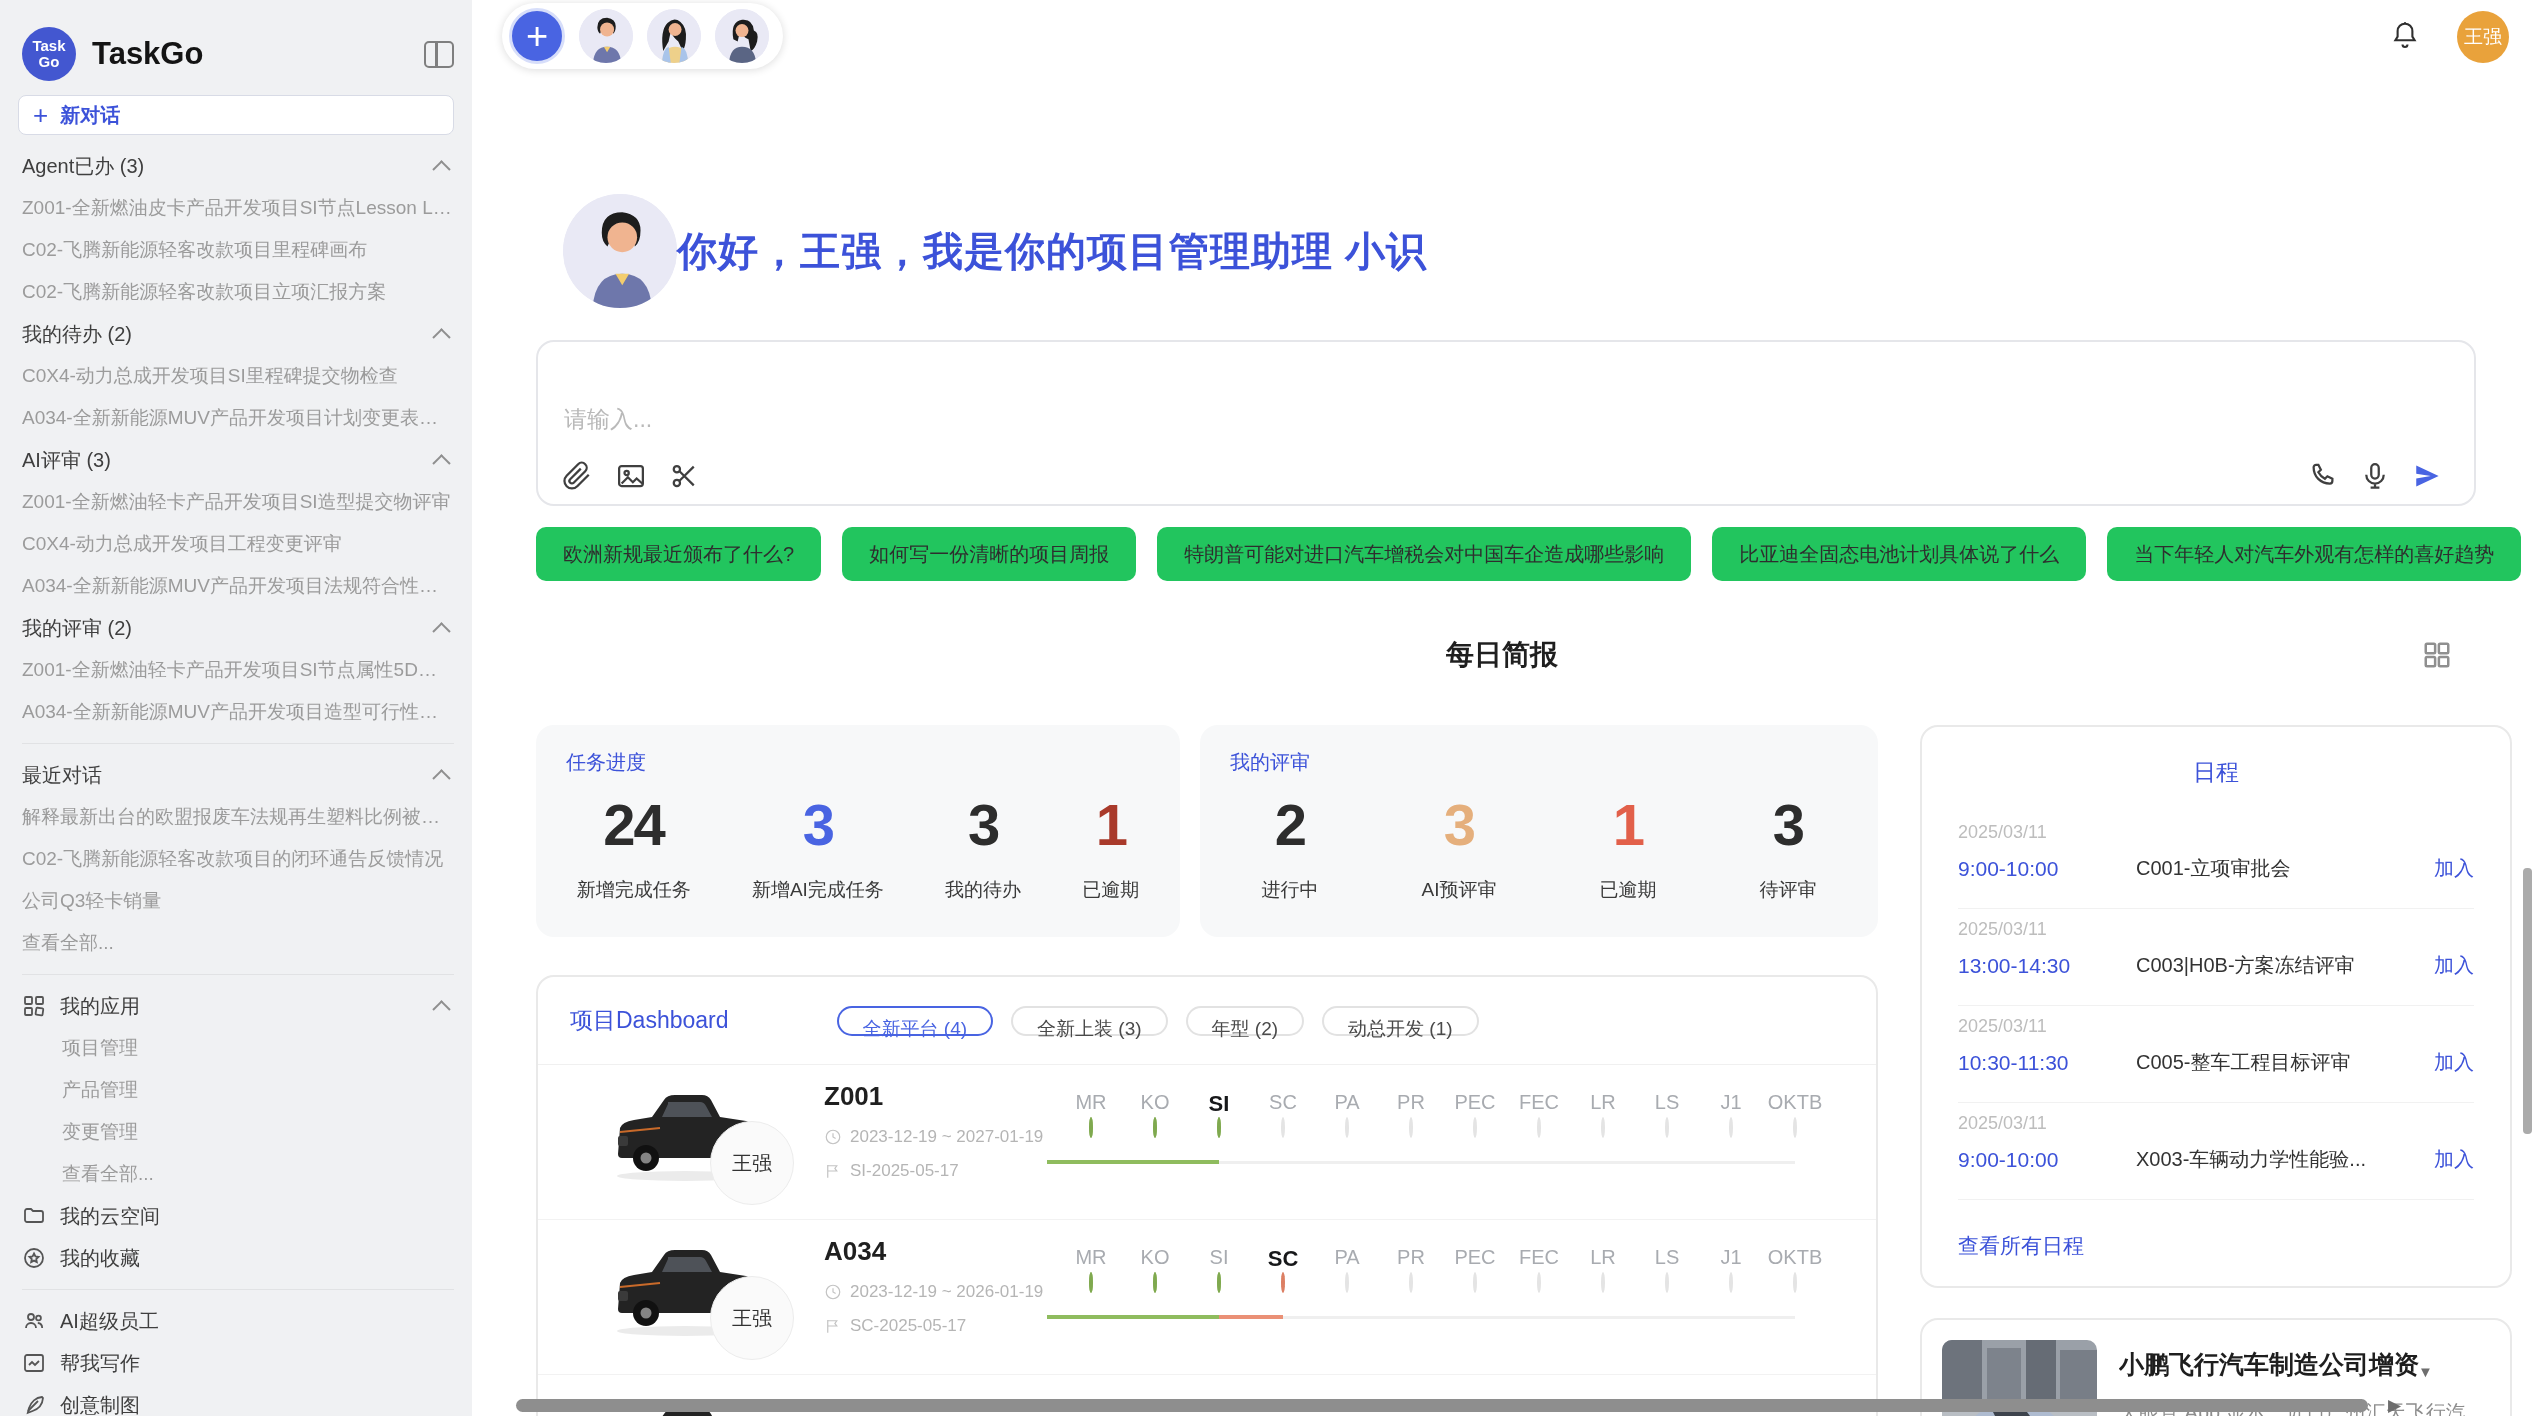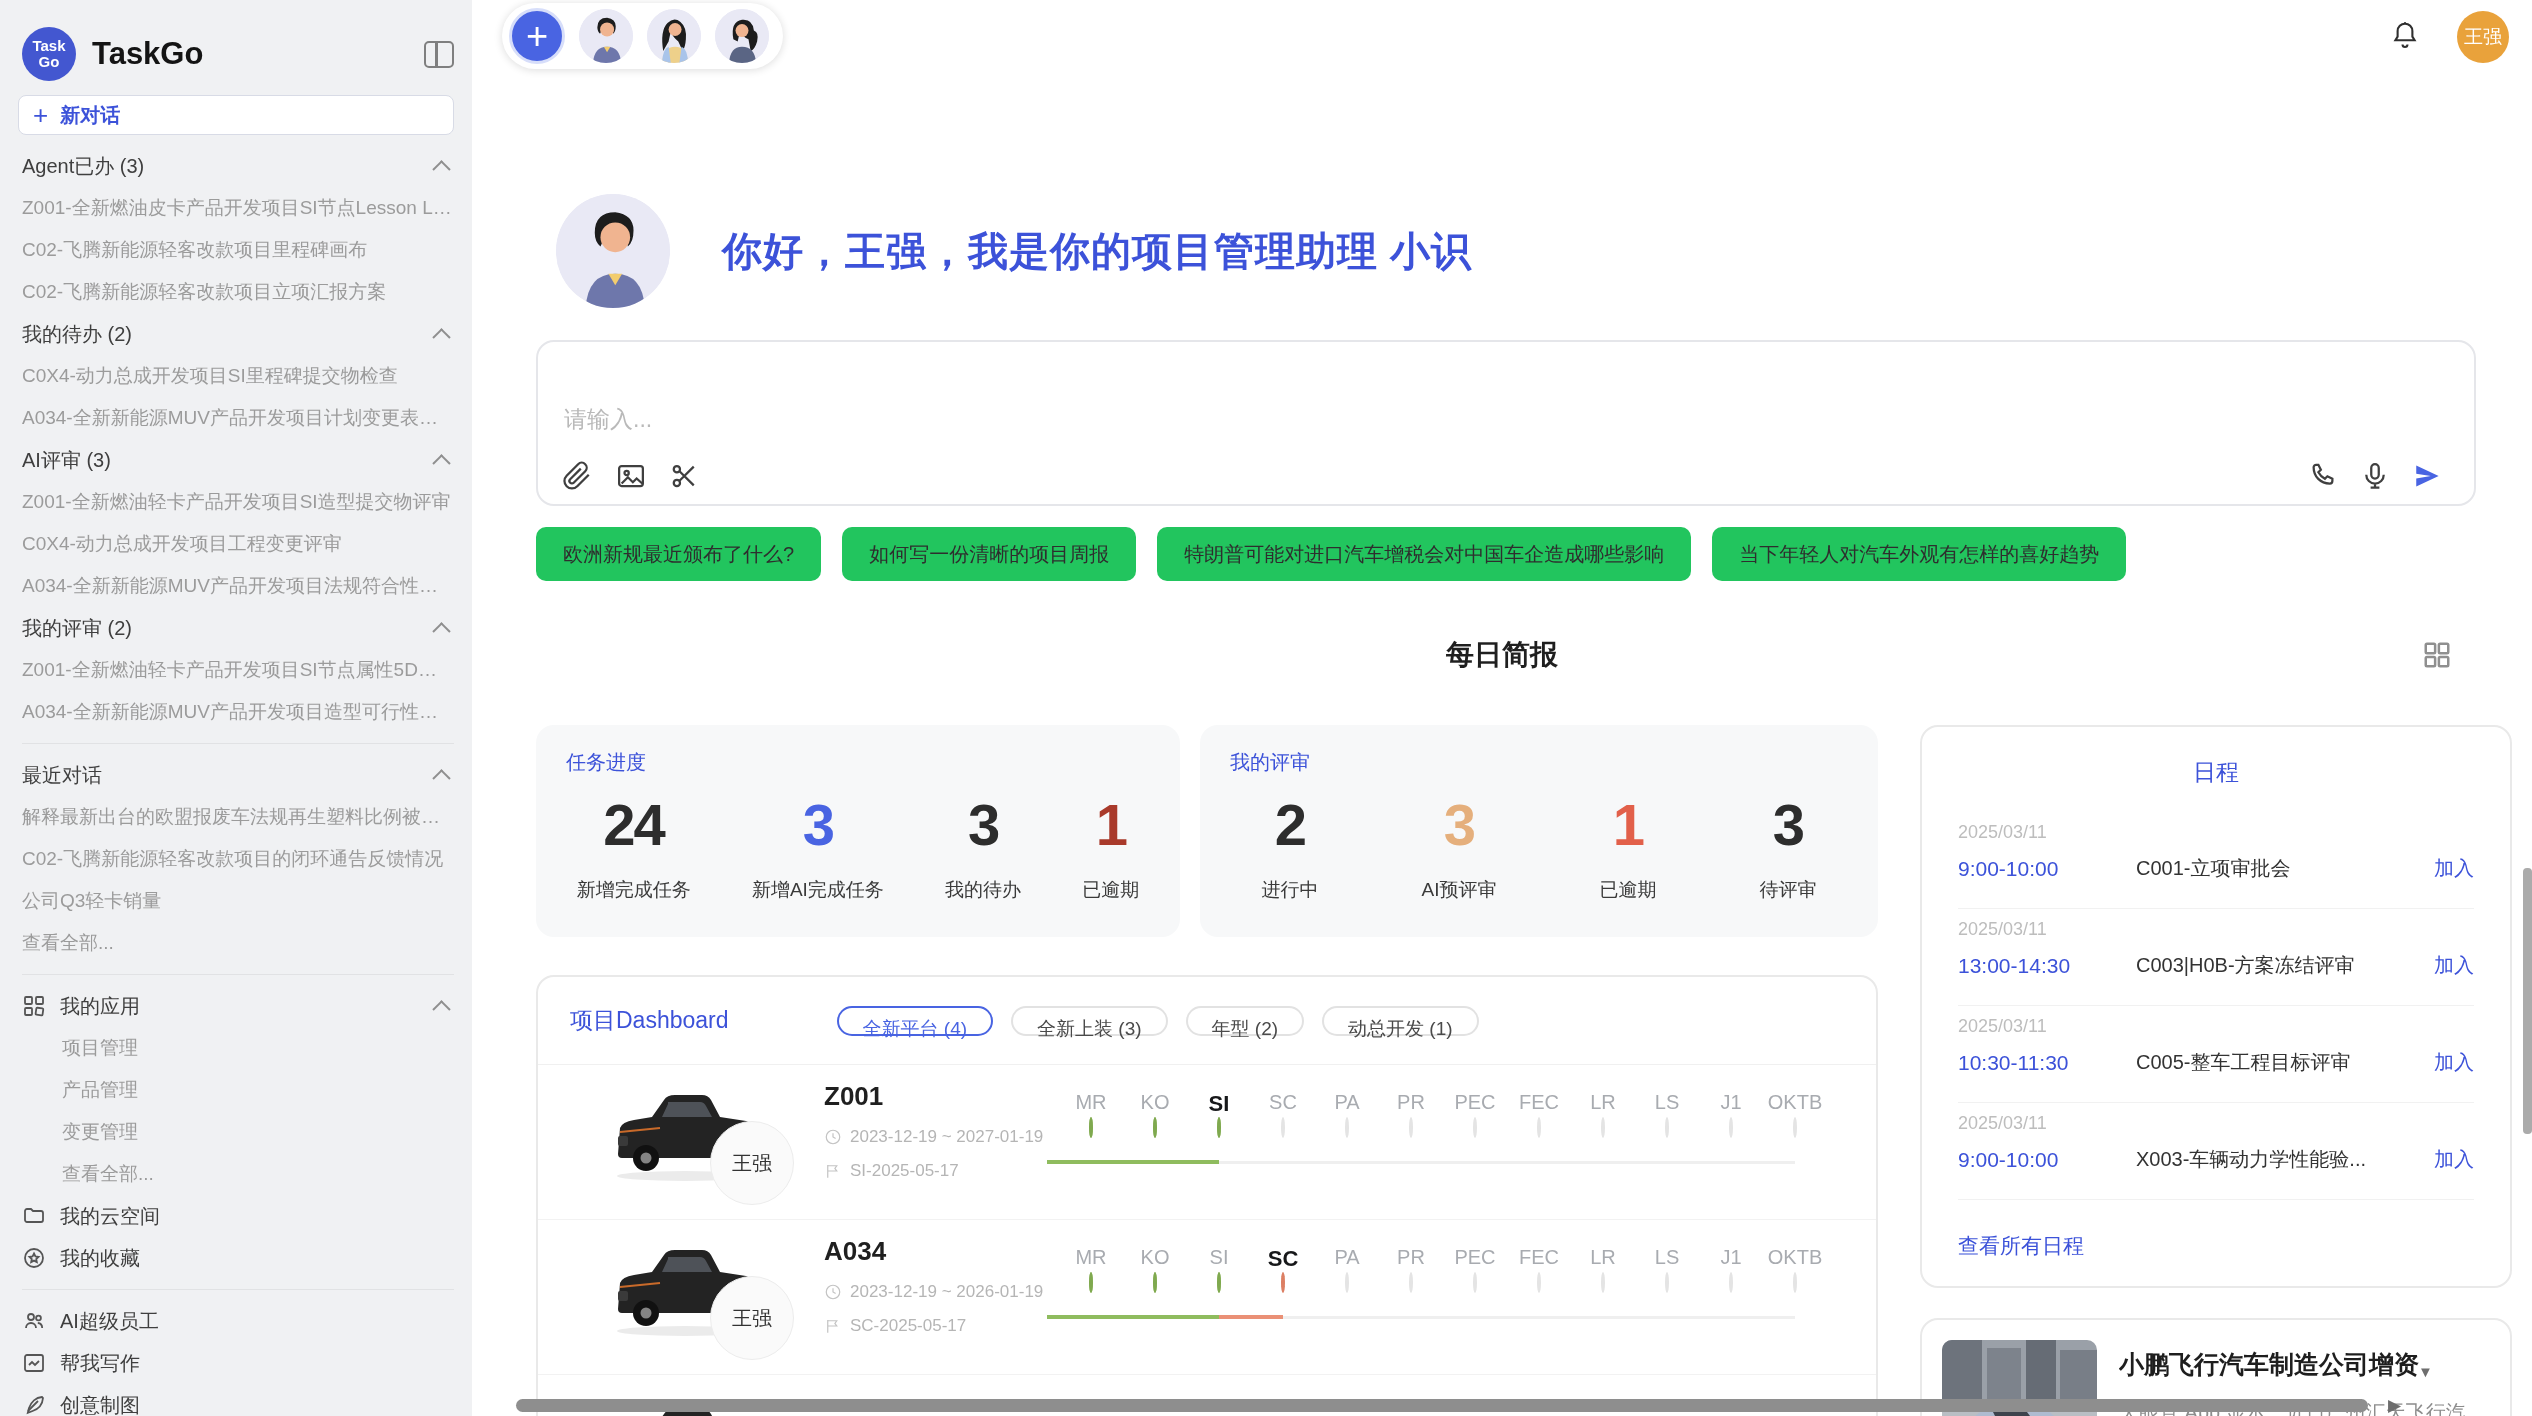--- a/index.html
+++ b/index.html
@@ -44,21 +44,21 @@
   .plus-btn { width:56px; height:56px; border-radius:50%; background:#4964e2; color:#fff;
     font-size:38px; display:flex; align-items:center; justify-content:center; cursor:pointer; border:3px solid #d7defa; }
   .pav { width:54px; height:54px; border-radius:50%; overflow:hidden; background:#e9e9f5; cursor:pointer; }
   .pav svg { width:100%; height:100%; }
 
   .bell { position:absolute; left:1918px; top:20px; width:30px; height:32px; cursor:pointer; }
   .bell svg { width:100%; height:100%; stroke:#2f2f2f; fill:none; stroke-width:1.7; }
   .user-badge { position:absolute; left:1985px; top:11px; width:52px; height:52px; border-radius:50%;
     background:#e9a23b; color:#fff; font-size:19px; display:flex; align-items:center; justify-content:center; cursor:pointer; }
 
-  .greet { position:absolute; left:84px; top:194px; display:flex; align-items:center; gap:52px; }
+  .greet { position:absolute; left:91px; top:194px; display:flex; align-items:center; }
   .g-avatar { width:114px; height:114px; border-radius:50%; overflow:hidden; background:#e9e9f5; }
   .g-avatar svg { width:100%; height:100%; }
   .g-text { font-size:40px; font-weight:700; color:#3c52d9; letter-spacing:1px; }
 
   .inputbox { position:absolute; left:64px; top:340px; width:1940px; height:166px;
     border:2px solid #e5e6ea; border-radius:18px; background:#fff; }
   .ph { position:absolute; left:26px; top:62px; font-size:23px; color:#b9b9b9; }
   .in-icons-l { position:absolute; left:24px; bottom:13px; display:flex; gap:24px; align-items:center; }
   .in-icons-r { position:absolute; right:32px; bottom:13px; display:flex; gap:22px; align-items:center; }
   .tool-ic { width:30px; height:30px; cursor:pointer; }
@@ -384,20 +384,21 @@
               <path d="M3.4 20.4l17.9-8.4L3.4 3.6l-.01 6.5L15 12 3.39 13.9z"></path>
             </svg>
         </span>
       </div>
     </div>
 
     <div class="chips">
       <div class="chip">欧洲新规最近颁布了什么?</div>
       <div class="chip">如何写一份清晰的项目周报</div>
       <div class="chip">特朗普可能对进口汽车增税会对中国车企造成哪些影响</div>
+      <div class="chip">比亚迪全固态电池计划具体说了什么</div>
       <div class="chip">当下年轻人对汽车外观有怎样的喜好趋势</div>
     </div>
 
     <div class="brief-title">每日简报</div>
     <div class="grid-ic">
       <svg viewBox="0 0 24 24">
           <rect x="3" y="3" width="7.5" height="7.5" rx="1"></rect>
           <rect x="13.5" y="3" width="7.5" height="7.5" rx="1"></rect>
           <rect x="3" y="13.5" width="7.5" height="7.5" rx="1"></rect>
           <rect x="13.5" y="13.5" width="7.5" height="7.5" rx="1"></rect>

